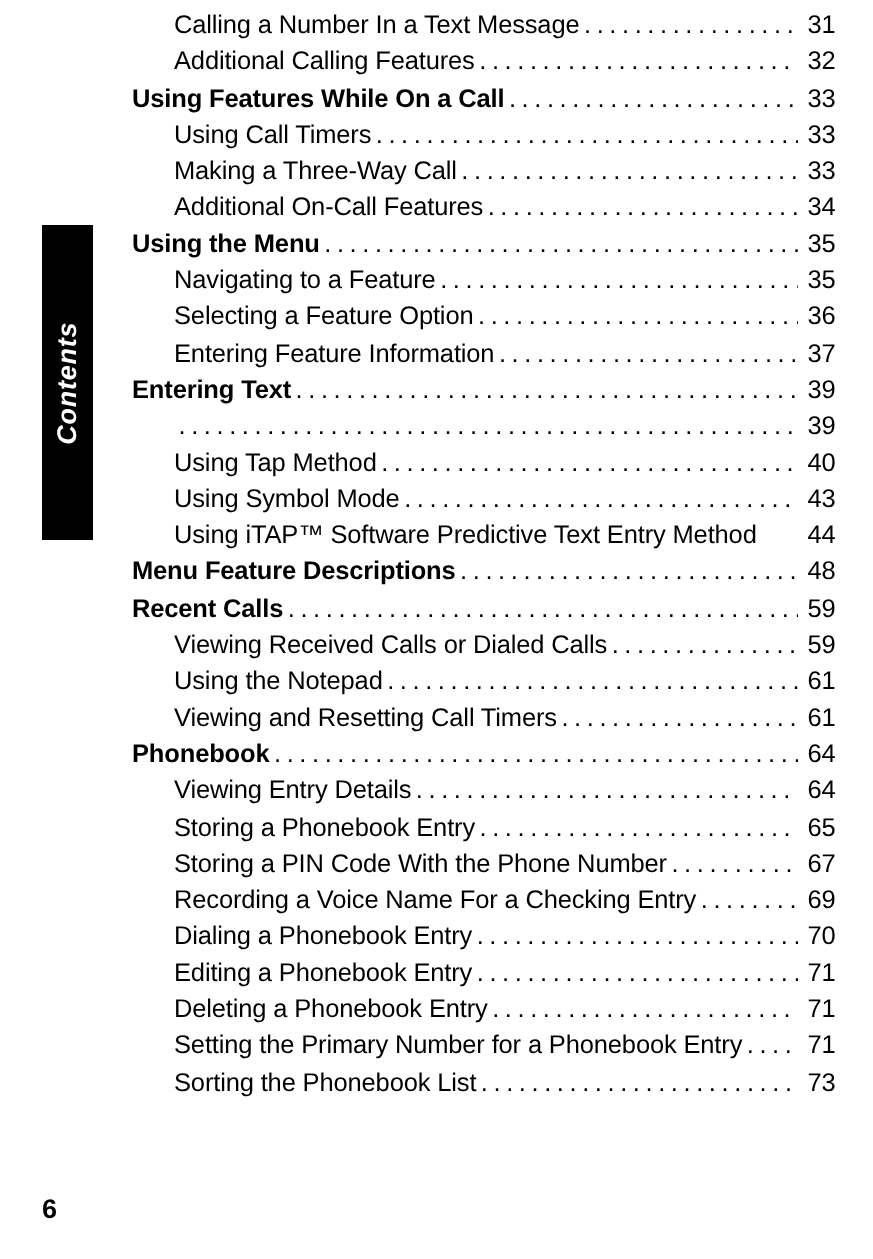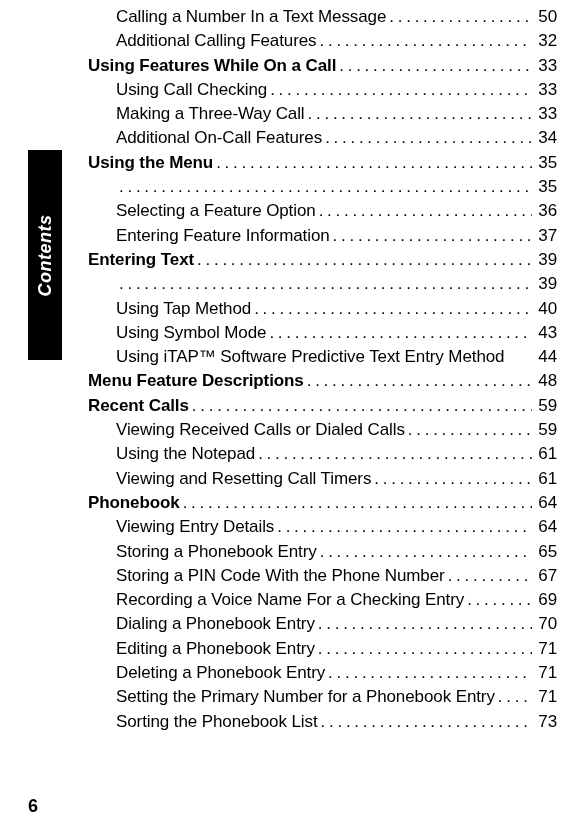--- a/index.html
+++ b/index.html
@@ -102,53 +102,54 @@
 <div class="page">
 
   <div class="side-tab">
     <span class="side-tab-label">Contents</span>
   </div>
 
   <div class="content" id="toc-container">
       <div class="toc-line level-2">
         <span class="toc-label">Calling a Number In a Text Message</span>
         <span class="toc-dots"></span>
-        <span class="toc-page">50</span>
+        <span class="toc-page">31</span>
       </div>
       <div class="toc-line level-2">
         <span class="toc-label">Additional Calling Features</span>
         <span class="toc-dots"></span>
         <span class="toc-page">32</span>
       </div>
       <div class="toc-line level-1">
         <span class="toc-label">Using Features While On a Call</span>
         <span class="toc-dots"></span>
         <span class="toc-page">33</span>
       </div>
       <div class="toc-line level-2">
-        <span class="toc-label">Using Call Checking</span>
+        <span class="toc-label">Using Call Timers</span>
         <span class="toc-dots"></span>
         <span class="toc-page">33</span>
       </div>
       <div class="toc-line level-2">
         <span class="toc-label">Making a Three-Way Call</span>
         <span class="toc-dots"></span>
         <span class="toc-page">33</span>
       </div>
       <div class="toc-line level-2">
         <span class="toc-label">Additional On-Call Features</span>
         <span class="toc-dots"></span>
         <span class="toc-page">34</span>
       </div>
       <div class="toc-line level-1">
         <span class="toc-label">Using the Menu</span>
         <span class="toc-dots"></span>
         <span class="toc-page">35</span>
       </div>
       <div class="toc-line level-2">
+        <span class="toc-label">Navigating to a Feature</span>
         <span class="toc-dots"></span>
         <span class="toc-page">35</span>
       </div>
       <div class="toc-line level-2">
         <span class="toc-label">Selecting a Feature Option</span>
         <span class="toc-dots"></span>
         <span class="toc-page">36</span>
       </div>
       <div class="toc-line level-2">
         <span class="toc-label">Entering Feature Information</span>

